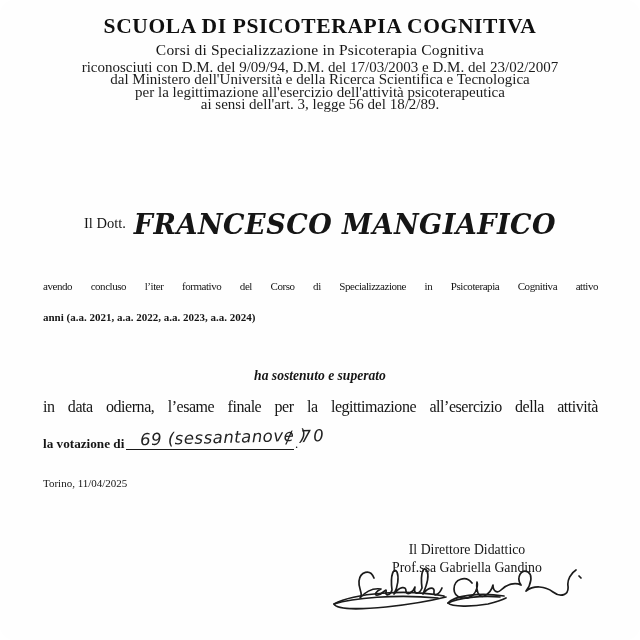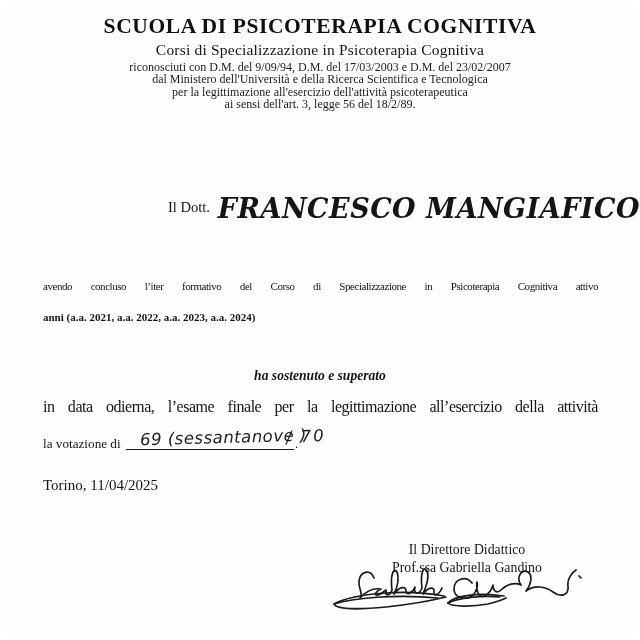--- a/index.html
+++ b/index.html
@@ -33,36 +33,36 @@
     top: 41px; left: 0; right: 0;
     text-align: center;
     font-size: 15.5px;
     font-weight: normal;
     letter-spacing: 0.2px;
   }
   .decree {
     position: absolute;
     top: 61px; left: 0; right: 0;
     text-align: center;
-    font-size: 12px;
+    font-size: 15px;
     line-height: 12.4px;
     color: #1c1c1c;
   }
 
   
   .attest-intro {
     position: absolute;
     top: 183px; left: 0; right: 0;
     text-align: center;
     font-size: 13.3px;
   }
   .name-line {
     position: absolute;
-    top: 193px; left: 0; right: 0;
-    text-align: right;
+    top: 209px; left: 0; right: 0;
+    text-align: center;
     white-space: nowrap;
   }
   .honorific {
     font-size: 14.5px;
     vertical-align: 6px;
     margin-right: 8px;
   }
   .recipient-name {
     font-family: "DejaVu Serif", serif;
     font-size: 27px;
@@ -107,21 +107,21 @@
     overflow: hidden;
   }
   .grade-line {
     position: absolute;
     top: 422px; left: 43px; right: 42px;
     height: 34px;
     font-size: 13.2px;
   }
   .grade-label {
     position: absolute;
-    left: 0; bottom: 4px;
+    left: 0; bottom: 4px; font-weight: bold;
   }
   .grade-underline {
     position: absolute;
     left: 83px; bottom: 6px;
     width: 168px;
     border-bottom: 1.6px solid #1a1a1a;
     height: 30px;
   }
   .underline-period {
     position: absolute;
@@ -147,21 +147,21 @@
     font-size: 16.5px;
     letter-spacing: 2px;
     transform: rotate(-3deg);
     white-space: nowrap;
   }
 
   
   .place-date {
     position: absolute;
     top: 477px; left: 43px;
-    font-size: 15px;
+    font-size: 11px;
   }
   .signature-block {
     position: absolute;
     top: 541px; left: 352px;
     width: 230px;
     text-align: center;
     font-size: 13.8px;
     line-height: 17.5px;
   }
   .signature-svg {

